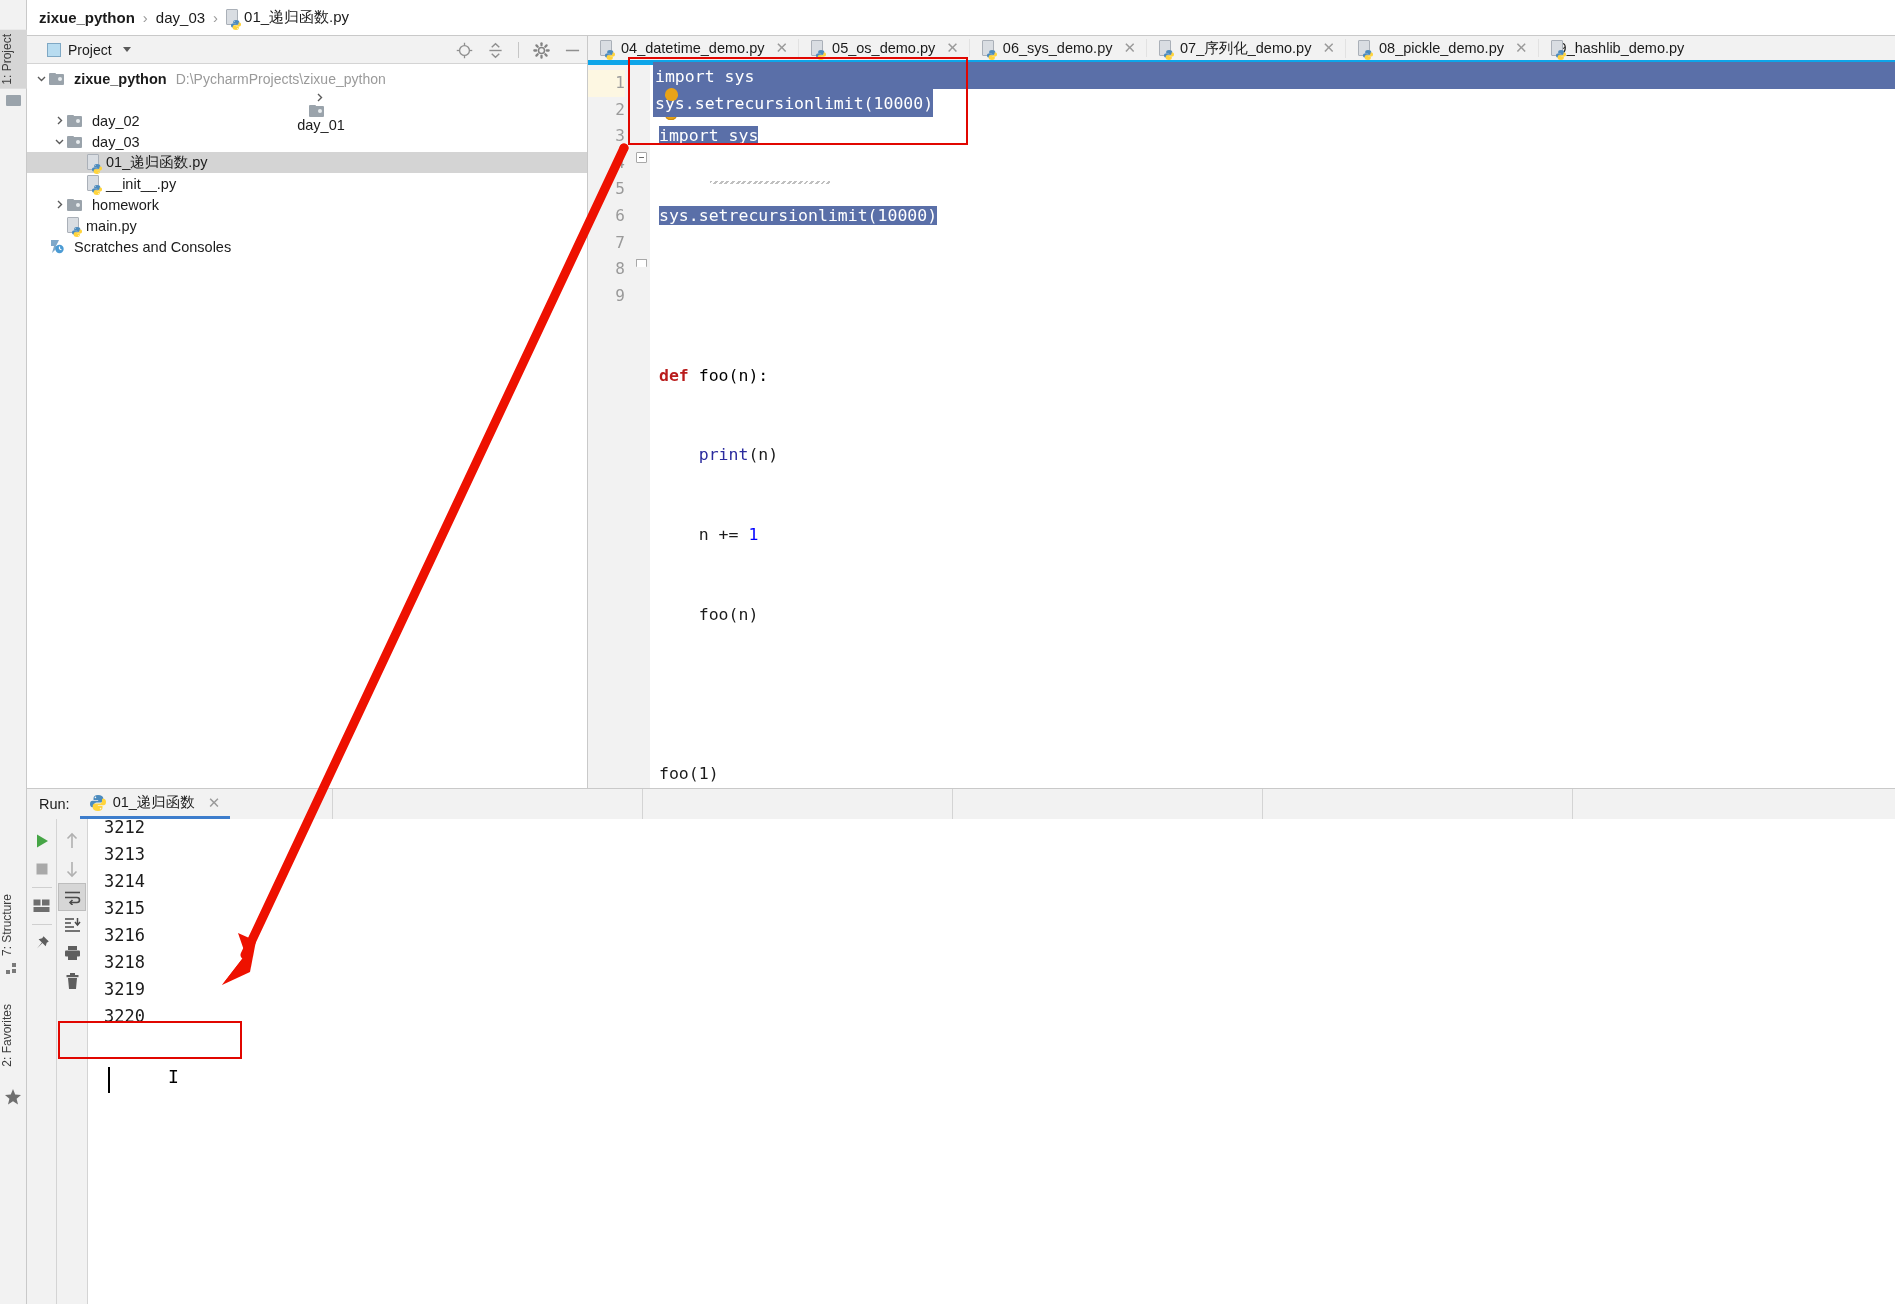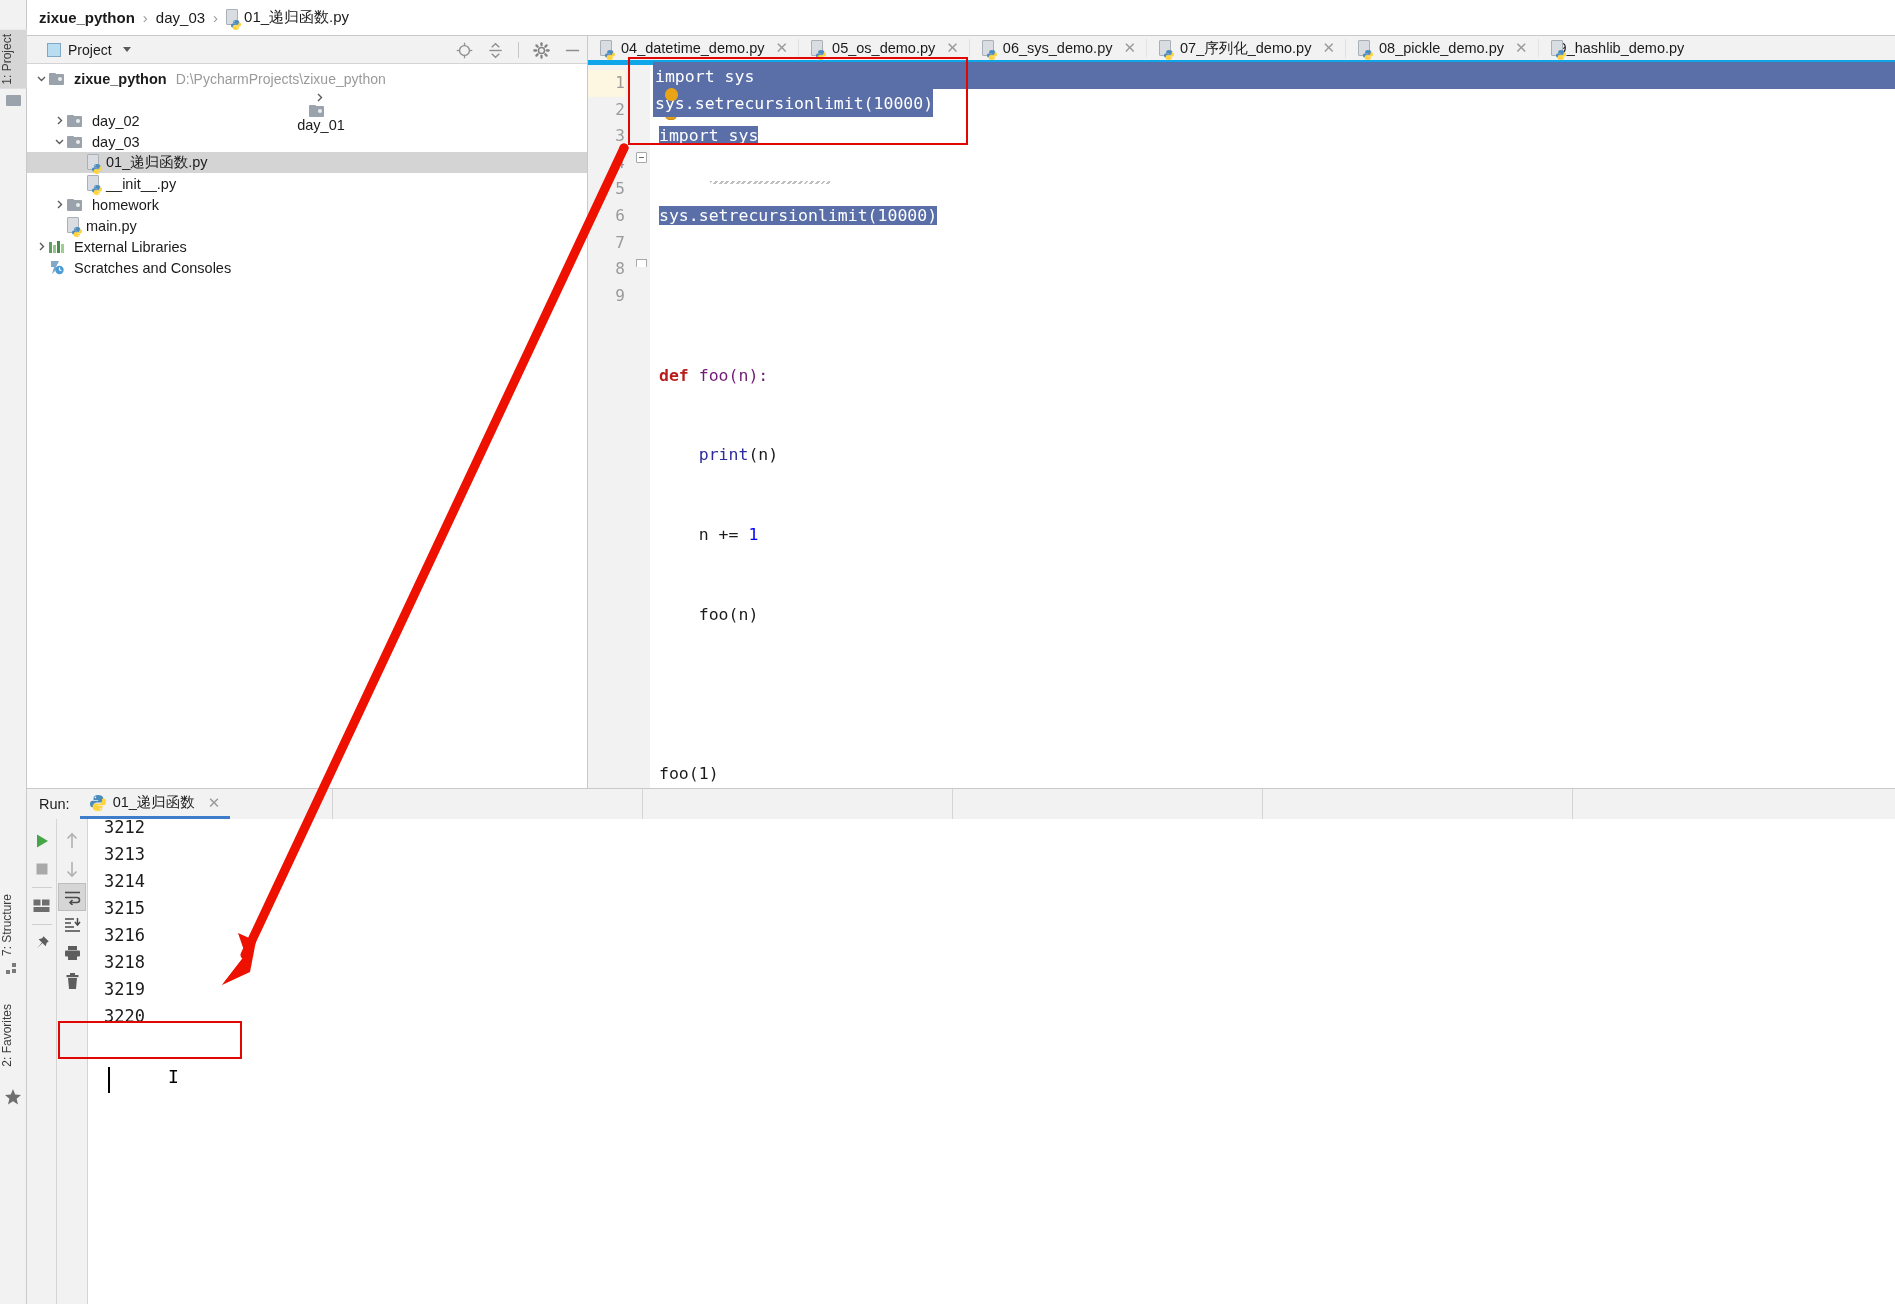--- a/index.html
+++ b/index.html
@@ -112,21 +112,21 @@
   .fold-mark::before { content:""; position:absolute; left:2px; top:4px; width:5px; height:1px; background:#6a6a6a;}
   .fold-mark.tri::before { display:none; }
   .code-text {
     flex:1 1 auto; position:relative; padding-top:5px; padding-left:9px;
     font-family:"DejaVu Sans Mono", monospace; font-size:16.5px; line-height:26.6px;
     color:#1b1b1b; white-space:pre;
   }
   .cl { height:26.6px; }
   .hl-sel { background:#5a6fa8; color:#ffffff; }
   .kw { color:#b91c1c; font-weight:700; }
-  .fn { color:#701a75; }
+  .fn { color:#000000; }
   .num { color:#0000ff; }
   .blt { color:#2b2b9e; }
   .squiggle {
     position:absolute; height:3px;
     background-image: repeating-linear-gradient(135deg,#c0c0c0 0 2px, transparent 2px 4px);
   }
   .bulb {
     position:absolute; width:12px;height:12px;border-radius:50% 50% 45% 45%;
     background:#e8a317; box-shadow:0 0 0 1px #c98c10 inset;
   }
@@ -362,34 +362,20 @@
         <span class="pyicon">
           <span class="sheet"></span>
           <span class="snake"><svg width="10" height="10" viewBox="0 0 10 10">
                 <path d="M5 0C3 0 2.2 .8 2.2 2v1.2h2.9v.4H1.6C.6 3.6 0 4.3 0 5.6c0 1.2.5 2 1.5 2h1V6.3C2.5 5.3 3.2 4.7 4.2 4.7h2.6c.9 0 1.5-.6 1.5-1.5V2C8.3.8 7.1 0 5 0zM3.4 1c.3 0 .5.2.5.5s-.2.5-.5.5-.5-.2-.5-.5.2-.5.5-.5z" fill="#4b8bbe"></path>
                 <path d="M5 10c2 0 2.8-.8 2.8-2V6.8H4.9v-.4h3.5c1 0 1.6-.7 1.6-2 0-1.2-.5-2-1.5-2h-1v1.3c0 1-.7 1.6-1.7 1.6H3.2c-.9 0-1.5.6-1.5 1.5V8c0 1.2 1.2 2 3.3 2zm1.6-1c-.3 0-.5-.2-.5-.5s.2-.5.5-.5.5.2.5.5-.2.5-.5.5z" fill="#ffd43b"></path>
               </svg></span>
         </span>
         <span class="tlabel">main.py</span>
       </div>
 
-      <div class="trow">
-        <span class="arrow">
-            <svg width="11" height="11" viewBox="0 0 11 11">
-              <polyline points="4,2 7.5,5.5 4,9" fill="none" stroke="#5a5a5a" stroke-width="1.4"></polyline>
-            </svg>
-          </span>
-        <span class="libicon">
-            <i style="height:11px;background:#5f9e5f;"></i>
-            <i style="height:8px;background:#93c48b;"></i>
-            <i style="height:12px;background:#4a8b4a;"></i>
-            <i style="height:9px;background:#9ccf93;"></i>
-          </span>
-        <span class="tlabel">External Libraries</span>
-      </div>
 
       <div class="trow" style="padding-left:22px;">
         <span class="scratchico">
           <svg width="16" height="15" viewBox="0 0 16 15">
               <path d="M2 1h8l-3 6h3l-7 7 2-7H2z" fill="#7fa8c9"></path>
               <circle cx="10.5" cy="10" r="4.2" fill="#4b9bd4"></circle>
               <line x1="10.5" y1="7.5" x2="10.5" y2="10" stroke="#fff" stroke-width="1.2"></line>
               <line x1="10.5" y1="10" x2="12.4" y2="10.8" stroke="#fff" stroke-width="1.2"></line>
             </svg>
         </span>

